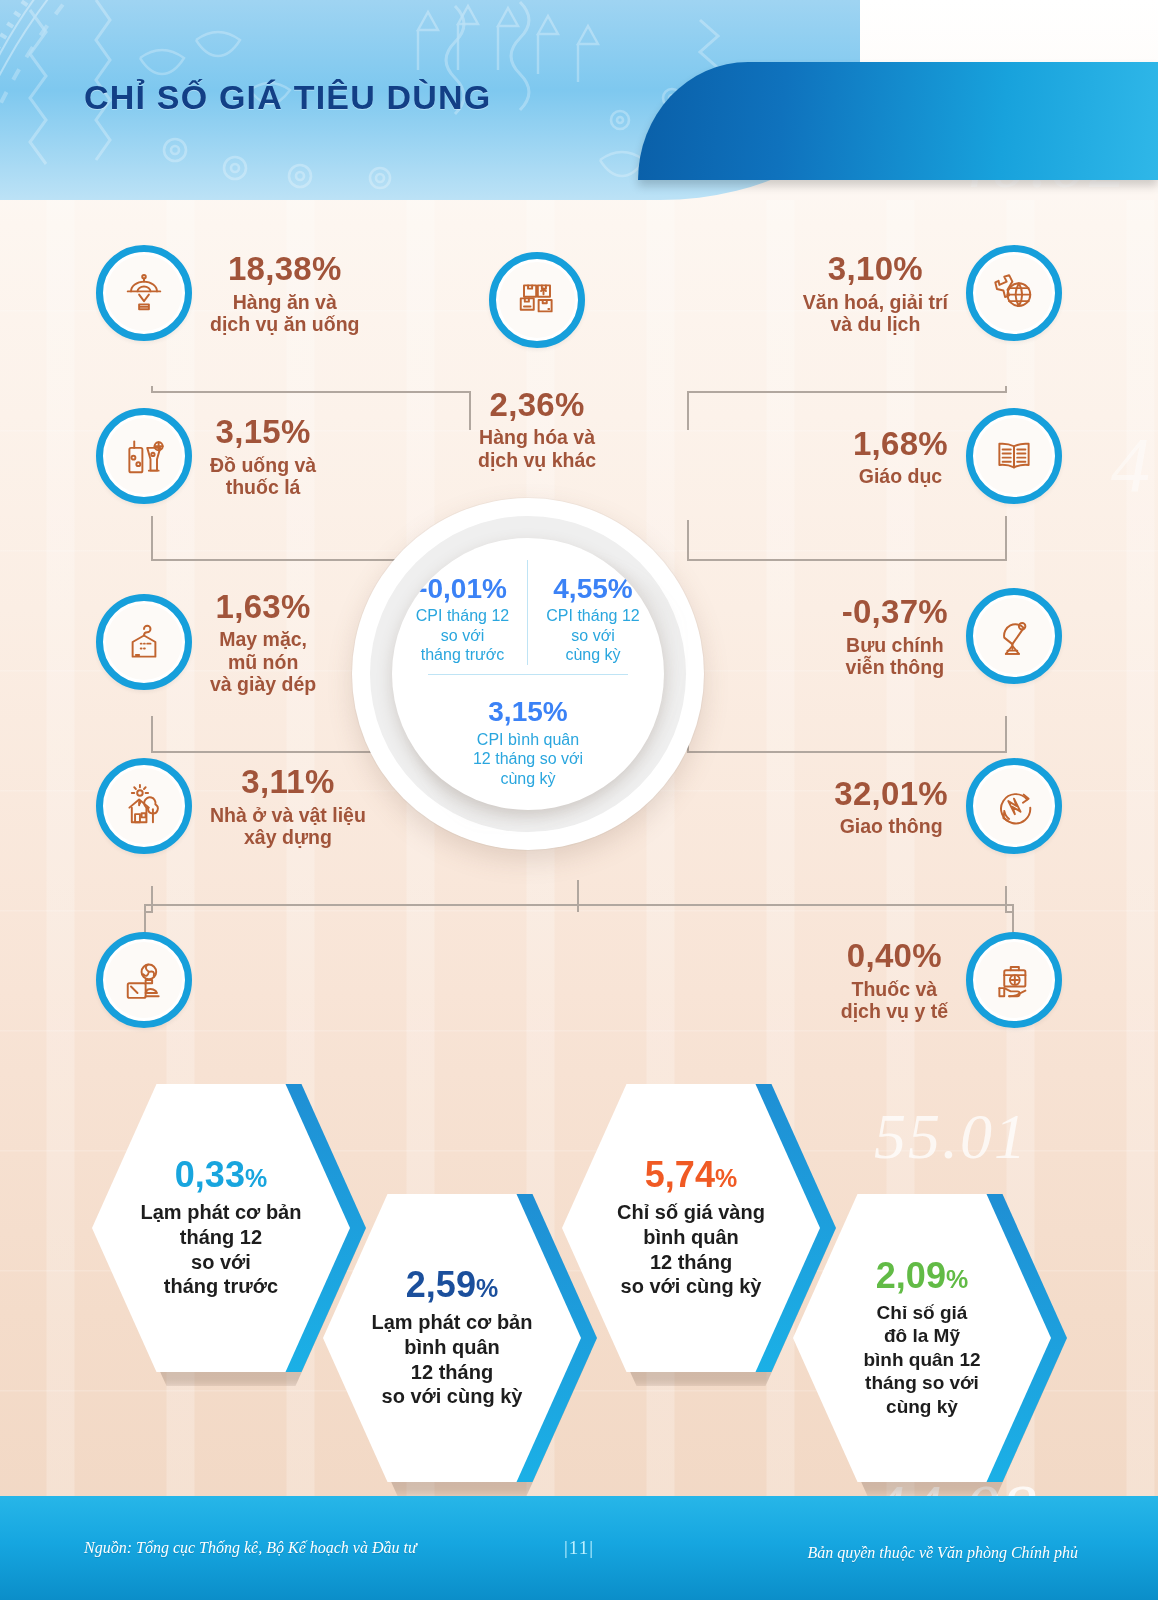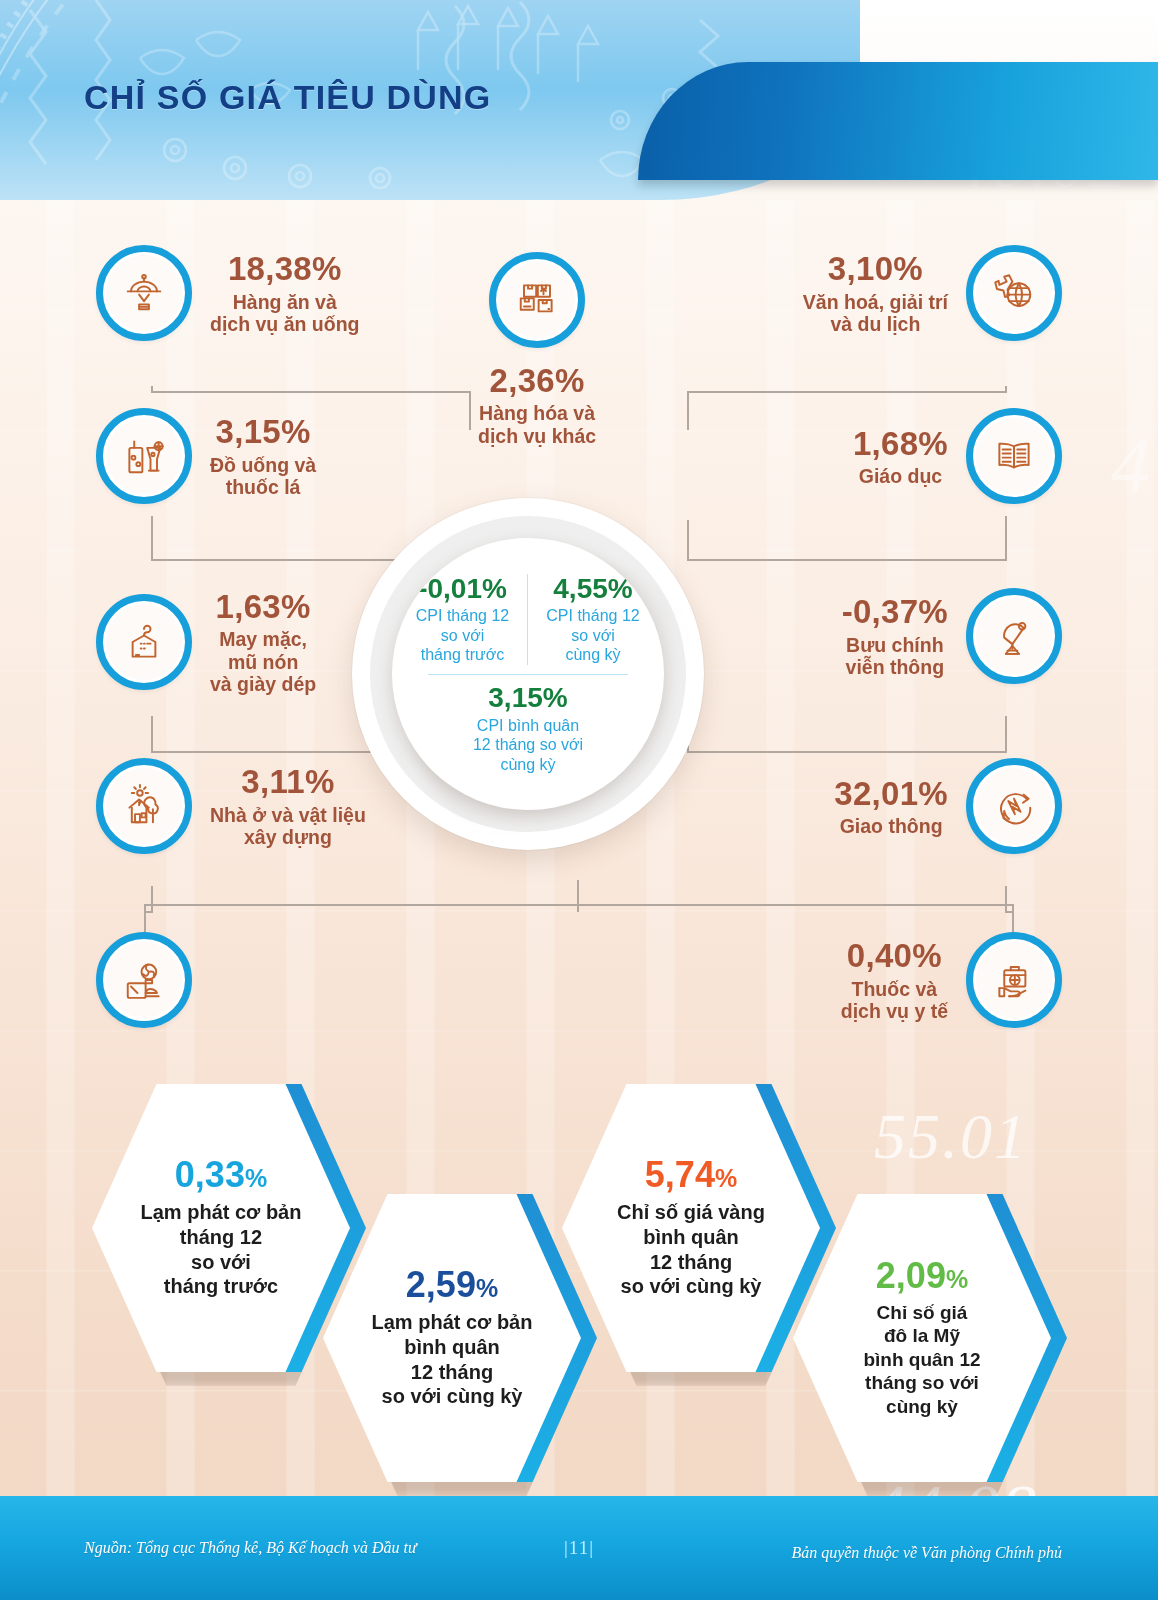--- a/index.html
+++ b/index.html
@@ -126,21 +126,21 @@
   .inner-circle {
     position:absolute; left:40px; top:40px; width:272px; height:272px; border-radius:50%;
     background:#ffffff;
     box-shadow: 0 6px 16px rgba(110,85,70,.22);
     display:flex; flex-direction:column; align-items:center; justify-content:center;
     overflow:hidden;
   }
   .cc-top { display:flex; align-items:flex-start; justify-content:center; width:100%; padding:0 6px; }
   .cc-cell { width:50%; text-align:center; padding:0 6px; }
   .cc-cell.leftcell { border-right:1.6px solid #bfe4f5; }
-  .cc-val { font-size:28px; font-weight:bold; color:#15803d; line-height:1.05; }
+  .cc-val { font-size:28px; font-weight:bold; color:#3b82f6; line-height:1.05;margin-top:14px; }
   .cc-lbl { font-size:16px; color:#2aa6de; font-weight:500; line-height:1.22; margin-top:3px; }
   .cc-div { width:200px; height:1.6px; background:#bfe4f5; margin:9px 0 8px; }
   .cc-bottom { text-align:center; padding:0 8px; }
   .cc-bottom .cc-val { font-size:28px; }
 
   
   .hex-wrap { position:absolute; }
   .hex-shadow, .hex-accent, .hex-face {
     position:absolute; left:0; top:0; width:100%; height:100%;
     -webkit-clip-path: polygon(25% 0%, 75% 0%, 100% 50%, 75% 100%, 25% 100%, 0% 50%);
@@ -165,21 +165,21 @@
     background: linear-gradient(180deg,#27b6e8 0%, #16a6e0 45%, #0b8ec9 100%);
     display:flex; align-items:center;
   }
   .ft-text {
     position:absolute;
     font-family:"Liberation Serif", serif;
     font-style:italic; color:#ffffff; font-size:16px;
     text-shadow: 0 1px 1px rgba(0,0,0,.15);
   }
   .ft-left { left:84px; }
-  .ft-right { right:96px;margin-top:9px; }
+  .ft-right { right:80px;margin-top:9px; }
   .ft-page {
     position:absolute; left:50%; transform:translateX(-50%);
     color:#bdf0ff; font-size:19px; font-family:"Liberation Serif", serif;
     letter-spacing:1px;
   }
 </style>
 </head>
 <body>
 
 <div id="page">
@@ -362,21 +362,21 @@
         <path d="M38 22 q-7 -5 -1 -9 M38 22 q8 -2 6 5 M38 22 q-2 8 -7 3"></path>
         <path d="M34 32 h8 v4 h-8 z"></path>
         <rect x="12" y="36" width="22" height="18" rx="2"></rect>
         <path d="M16 40 l8 8"></path>
         <path d="M36 44 a8 6 0 0 1 12 4 h-14 z"></path>
         <path d="M34 52 h16"></path>
       </svg>
     </div>
   </div>
 
-  <div class="cat center-top" style="left:478px; top:252px;">
+  <div class="cat center-top" style="left:478px; top:252px;gap:24px;">
     <div class="circle">
       <svg viewBox="0 0 64 64" fill="none" stroke="#c1642f" stroke-width="2.4" stroke-linecap="round" stroke-linejoin="round">
         <rect x="16" y="14" width="15" height="14"></rect>
         <path d="M21 14 v4 h5 v-4"></path>
         <rect x="33" y="14" width="15" height="14"></rect>
         <path d="M38 14 v4 h5 v-4"></path>
         <path d="M40 25 v-7 M37 21 l3 -3 l3 3"></path>
         <rect x="12" y="30" width="16" height="14"></rect>
         <path d="M17 30 v4 h5 v-4"></path>
         <path d="M16 40 h8"></path>

